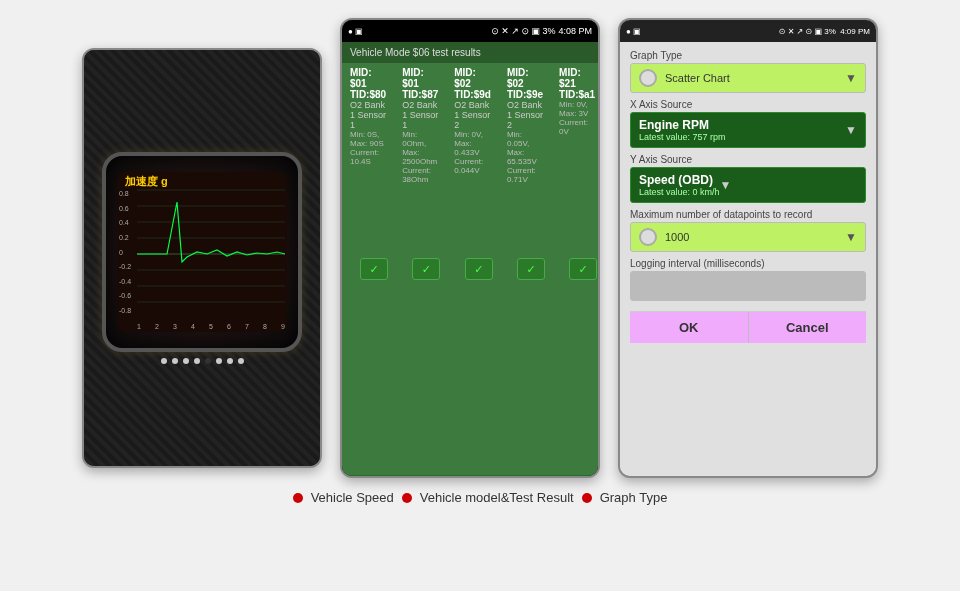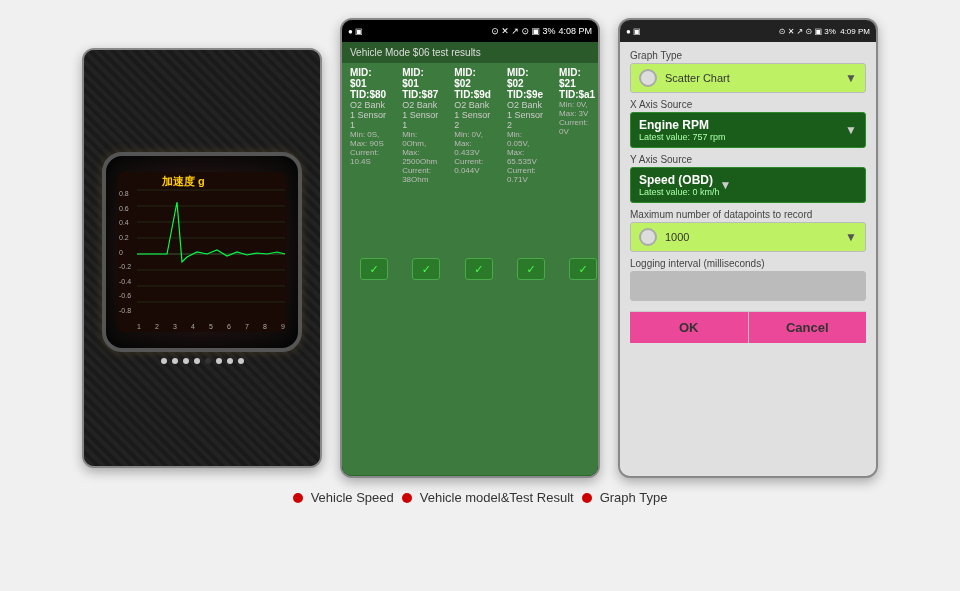--- a/index.html
+++ b/index.html
@@ -76,21 +76,20 @@
       position: relative;
       overflow: hidden;
     }
     .chart-title {
       position: absolute;
       top: 2px;
       left: 8px;
       color: #ffcc00;
       font-size: 11px;
       font-weight: bold;
-      margin-left: 37px;
     }
     .chart-line-svg {
       position: absolute;
       top: 0; left: 0; width: 100%; height: 100%;
     }
     .y-labels {
       position: absolute;
       left: 2px;
       top: 18px;
       bottom: 18px;
@@ -306,21 +305,21 @@
       flex-direction: row;
       border-top: 1px solid #ccc;
       margin-top: 4px;
     }
     .dialog-btn {
       flex: 1;
       padding: 8px 0;
       text-align: center;
       font-size: 13px;
       font-weight: bold;
-      background: #ec4899;
+      background: #f0abfc;
       color: #333;
       border: none;
       border-right: 1px solid #bbb;
       cursor: pointer;
     }
     .dialog-btn:last-child {
       border-right: none;
     }
 
     

